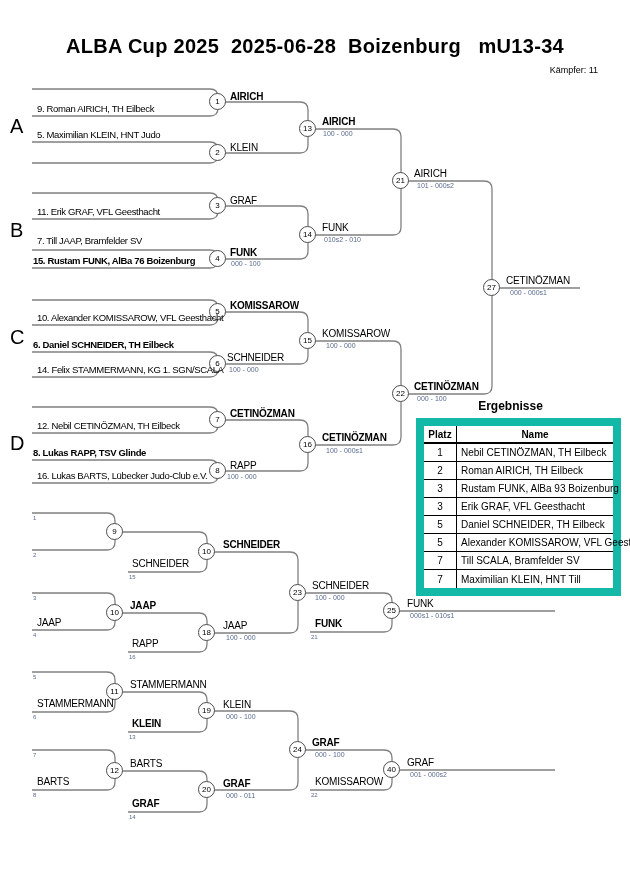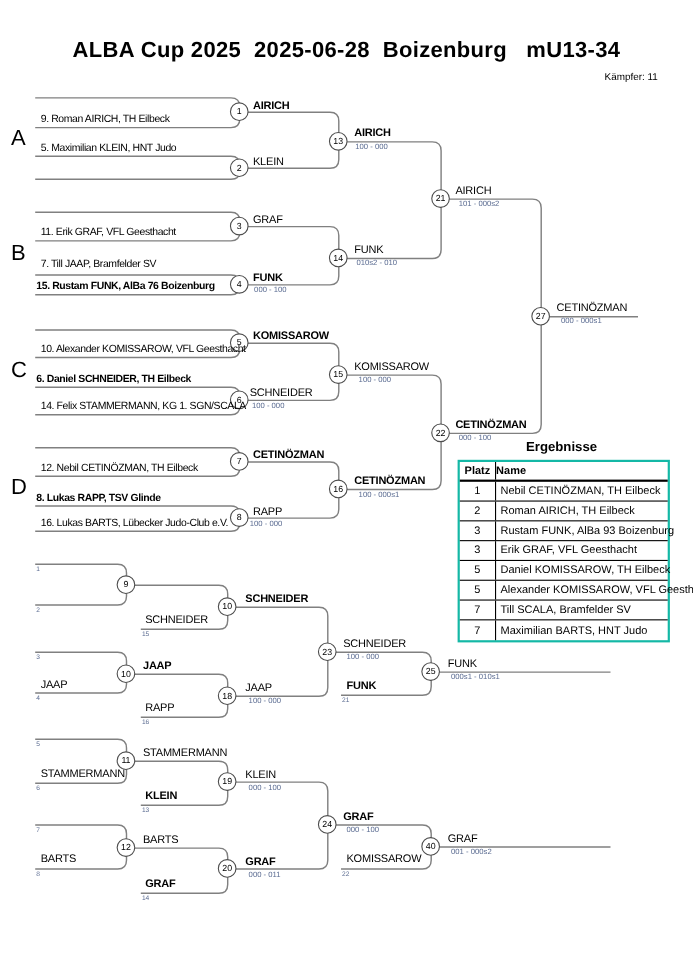--- a/index.html
+++ b/index.html
@@ -16,27 +16,27 @@
   .b{font-weight:bold}
   .score{font-size:7px;color:#5a6b91;z-index:4}
   .ref{font-size:6px;color:#5a6b91;z-index:4}
   svg.lines{position:absolute;left:0;top:0;z-index:1}
   .node{
     position:absolute;width:17px;height:17px;box-sizing:border-box;
     border:1.2px solid #4d4d4d;border-radius:50%;background:#fff;
     font-size:8px;display:flex;align-items:center;justify-content:center;z-index:2;
   }
   .tblTitle{left:416px;top:400px;width:189px;text-align:center;font-size:12px;font-weight:bold}
-  .tbl{position:absolute;left:416px;top:418px;width:189px;border:2px solid #14b8a6;background:#fff;z-index:3}
+  .tbl{position:absolute;left:416px;top:418px;width:189px;border:8px solid #14b8a6;background:#fff;z-index:3}
   .row{display:flex;height:18px;box-sizing:border-box;font-size:10px;align-items:center;border-bottom:1px solid #000}
   .row:last-child{border-bottom:none}
   .row.hdr{font-weight:bold;border-bottom:2px solid #000}
   .row .c1{width:32px;flex:none;text-align:center;border-right:1px solid #000;align-self:stretch;display:flex;align-items:center;justify-content:center}
   .row .c2{padding-left:4px;white-space:nowrap;overflow:visible}
-  .row.hdr .c2{padding-left:0;width:100%;}
+  .row.hdr .c2{padding-left:0;width:100%;text-align:center}
 </style>
 </head>
 <body>
 
 <svg class="lines" width="630" height="891" viewBox="0 0 630 891">
   <g fill="none" stroke="#808080" stroke-width="1.3">
 
     <path d="M32 89 H210 Q218 89 218 97 V102 M32 116 H210 Q218 116 218 108 V102 M32 142 H210 Q218 142 218 150 V153 M32 163 H210 Q218 163 218 155 V153"></path>
 
     <path d="M32 193 H210 Q218 193 218 201 V206 M32 219 H210 Q218 219 218 211 V206 M32 250 H210 Q218 250 218 258 V259 M32 268 H210 Q218 268 218 260 V259"></path>
@@ -197,27 +197,27 @@
   <div class="row">
     <div class="c1">3</div>
     <div class="c2">Rustam FUNK, AlBa 93 Boizenburg</div>
   </div>
   <div class="row">
     <div class="c1">3</div>
     <div class="c2">Erik GRAF, VFL Geesthacht</div>
   </div>
   <div class="row">
     <div class="c1">5</div>
-    <div class="c2">Daniel KOMISSAROW, TH Eilbeck</div>
+    <div class="c2">Daniel SCHNEIDER, TH Eilbeck</div>
   </div>
   <div class="row">
     <div class="c1">5</div>
     <div class="c2">Alexander KOMISSAROW, VFL Geesthacht</div>
   </div>
   <div class="row">
     <div class="c1">7</div>
     <div class="c2">Till SCALA, Bramfelder SV</div>
   </div>
   <div class="row">
     <div class="c1">7</div>
-    <div class="c2">Maximilian BARTS, HNT Judo</div>
+    <div class="c2">Maximilian KLEIN, HNT Till</div>
   </div>
 </div>
 
 </body></html>

